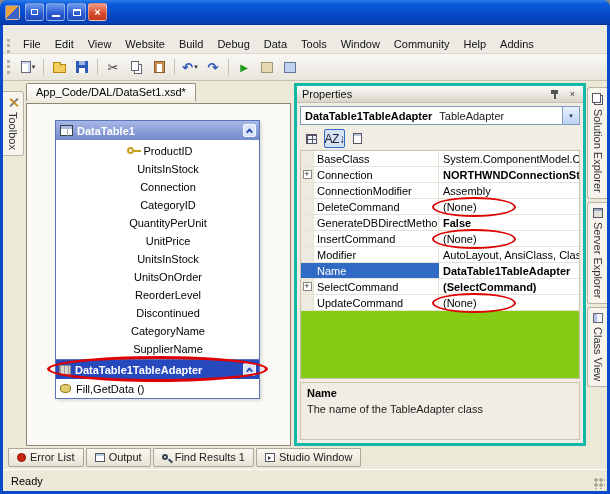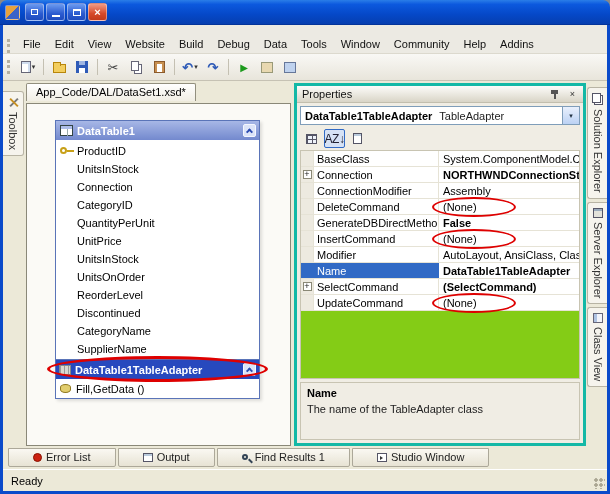--- a/index.html
+++ b/index.html
@@ -81,21 +81,21 @@
   .dt-box { position:absolute; left:28px; top:16px; width:205px; background:#FFF;
     border:1px solid #5A74B8; box-shadow:2px 2px 3px rgba(0,0,0,.12); }
   .dt-header { height:19px; display:flex; align-items:center; gap:4px; padding:0 3px 0 4px;
     background:linear-gradient(180deg,#A7B7E6,#7389CE); color:#FFF; font-weight:bold; }
   .table-icon { width:13px; height:11px; flex:none; border:1px solid #344; background:linear-gradient(180deg,#ADBDE8 0 3px,#FFF 3px); position:relative; }
   .table-icon::after { content:""; position:absolute; left:6px; top:3px; width:1px; height:7px; background:#9AA; }
   .collapse-btn { margin-left:auto; width:13px; height:13px; flex:none; background:#DCE4F8;
     border:1px solid #F4F7FF; border-radius:2px; display:flex; align-items:center; justify-content:center; }
   .chev-up { width:5px; height:5px; border-left:2px solid #2B4BB0; border-top:2px solid #2B4BB0; transform:rotate(45deg) translate(1px,1px); }
   .dt-rows { padding:2px 0 1px; }
-  .dt-row { height:18px; display:flex; align-items:center; gap:4px; padding-left:4px; color:#000; }
+  .dt-row { height:18px; display:flex; align-items:center; gap:4px; padding-left:4px; color:#000;justify-content:center; }
   .dt-icon-space { width:13px; height:12px; flex:none; position:relative; }
   .key-icon { position:absolute; left:0; top:2px; width:7px; height:7px; border:2px solid #C8A018; border-radius:50%; }
   .key-icon::after { content:""; position:absolute; left:5px; top:1px; width:7px; height:2px; background:#C8A018; box-shadow:4px 2px 0 -1px #C8A018; }
   .adapter-row { height:20px; display:flex; align-items:center; gap:4px; padding:0 3px;
     background:#2749BE; color:#FFF; font-weight:bold; border-top:1px solid #5A74B8; position:relative; }
   .adapter-icon { width:12px; height:10px; flex:none; background:#D8D8D0; border:1px solid #888;
     background-image:linear-gradient(90deg,#999 1px,transparent 1px); background-size:4px 100%; }
   .method-row { height:19px; display:flex; align-items:center; gap:5px; padding-left:4px; }
   .sql-icon { width:11px; height:9px; flex:none; background:#E2CE6E; border:1px solid #907820; border-radius:50% / 38%; }
 
@@ -145,21 +145,21 @@
   
   .right-strip { width:20px; flex:none; display:flex; flex-direction:column; gap:3px; padding-top:4px; }
   .side-tab-r { display:flex; flex-direction:column; align-items:center; gap:4px; padding:5px 1px;
     background:#F6F4ED; border:1px solid #B8B4A4; border-right:none; border-radius:3px 0 0 3px; }
   .sol-icon { width:9px; height:10px; background:#FFF; border:1px solid #556; box-shadow:2px 2px 0 -1px #FFF,2px 2px 0 0 #556; margin:0 2px 2px 0; }
   .srv-icon { width:10px; height:10px; background:#E3E2DA; border:1px solid #556; box-shadow:inset 0 2px 0 #9AB; }
   .cls-icon { width:10px; height:10px; border:1px solid #667; background:linear-gradient(90deg,#AFC3E2 0 3px,#F2F4FA 3px); }
 
   
   .bottom-tabs { height:23px; flex:none; display:flex; align-items:center; gap:2px; padding:1px 5px; background:#ECE9D8; }
-  .btab { display:flex; align-items:center; gap:4px; padding:2px 24px 3px; background:linear-gradient(180deg,#FAF8F2,#E7E3D4);
+  .btab { display:flex; align-items:center; gap:4px; padding:2px 8px 3px; background:linear-gradient(180deg,#FAF8F2,#E7E3D4);
     border:1px solid #ACA899; border-radius:0 0 2px 2px; color:#222; white-space:nowrap; }
   .err-icon { width:9px; height:9px; border-radius:50%; background:#CC2211; border:1px solid #881100; }
   .out-icon { width:10px; height:9px; background:#FFF; border:1px solid #556; box-shadow:inset 0 2px 0 #BCD; }
   .find-icon { width:6px; height:6px; border:2px solid #345; border-radius:50%; position:relative; margin-right:3px; }
   .find-icon::after { content:""; position:absolute; left:4px; top:4px; width:5px; height:2px; background:#345; transform:rotate(45deg); }
   .cmd-icon { width:10px; height:9px; background:#FFF; border:1px solid #556; position:relative; }
   .cmd-icon::after { content:""; position:absolute; left:2px; top:2px; width:0; height:0;
     border-left:3px solid #333; border-top:2px solid transparent; border-bottom:2px solid transparent; }
 
   .statusbar { height:22px; flex:none; display:flex; align-items:center; padding:8px 8px; background:#ECE9D8; border-top:1px solid #FFF; position:relative; }

